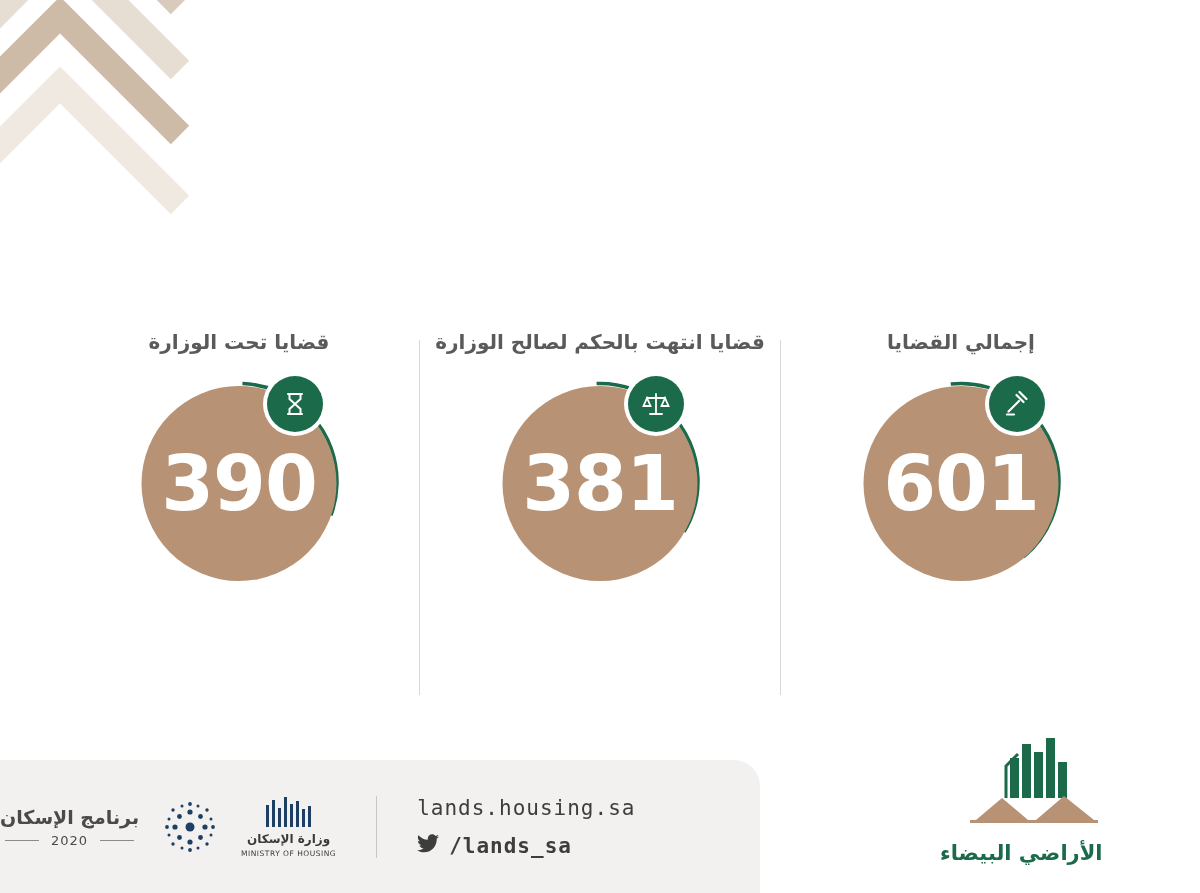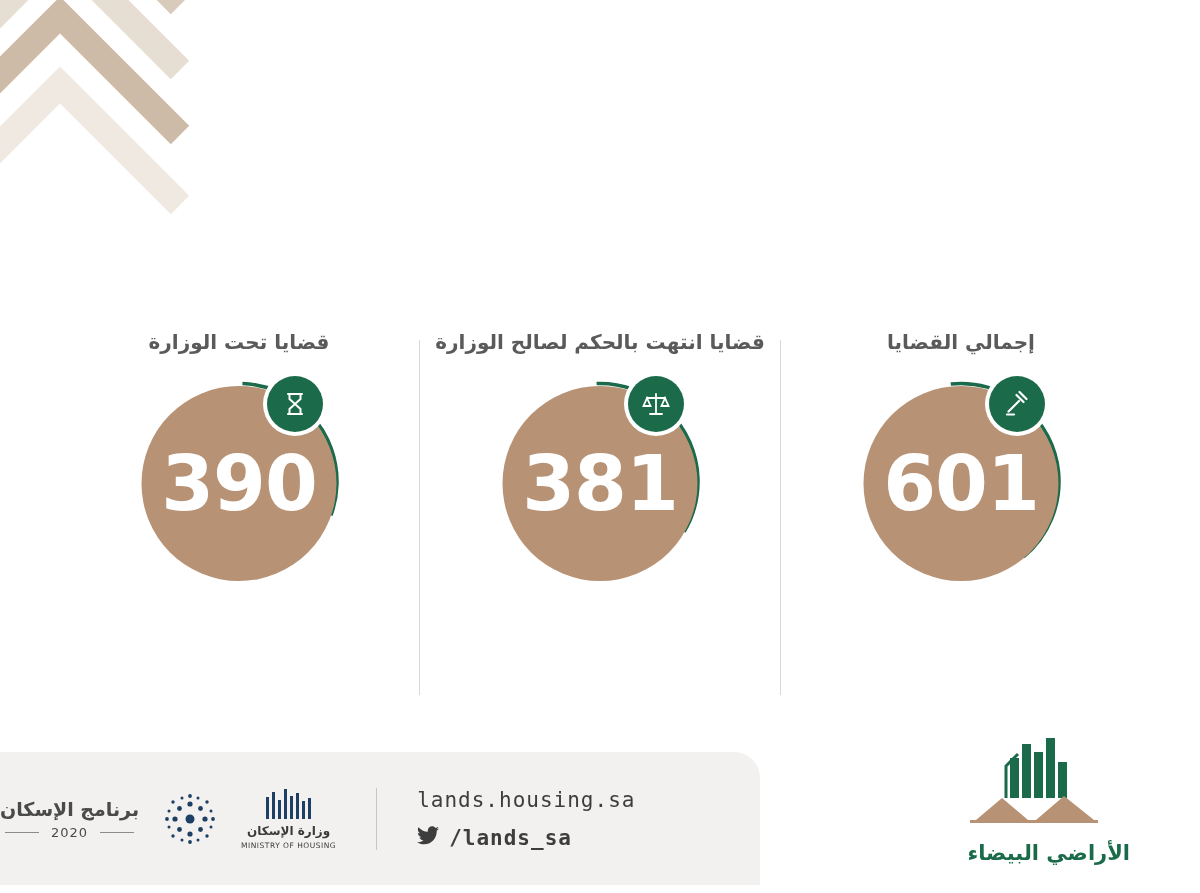--- a/index.html
+++ b/index.html
@@ -130,21 +130,21 @@
     align-items: center;
     justify-content: center;
     box-shadow: 0 0 0 4px #ffffff;
   }
   .badge svg { display: block; }
 
   
   .footer-bar {
     position: absolute;
     left: 0;
-    bottom: 8px;
+    bottom: 0;
     width: 760px;
     height: 133px;
     background: #f2f1ef;
     border-top-right-radius: 26px;
     display: flex;
     flex-direction: row-reverse;
     align-items: center;
   }
   .footer-left-group {
     display: flex;
@@ -228,21 +228,21 @@
     letter-spacing: 1px;
     font-family: "DejaVu Sans Mono", "Liberation Mono", monospace;
   }
 
   
   .brand {
     position: absolute;
     right: 70px;
     bottom: 28px;
     width: 190px;
-    text-align: right;
+    text-align: left;
   }
   .brand-name {
     margin-top: 6px;
     font-size: 21px;
     font-weight: bold;
     color: #1b6b4b;
     letter-spacing: 0;
   }
 </style>
 </head>

